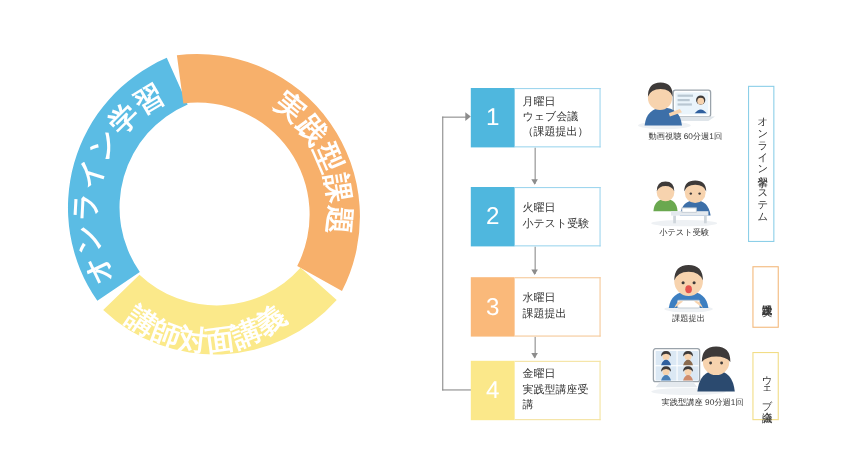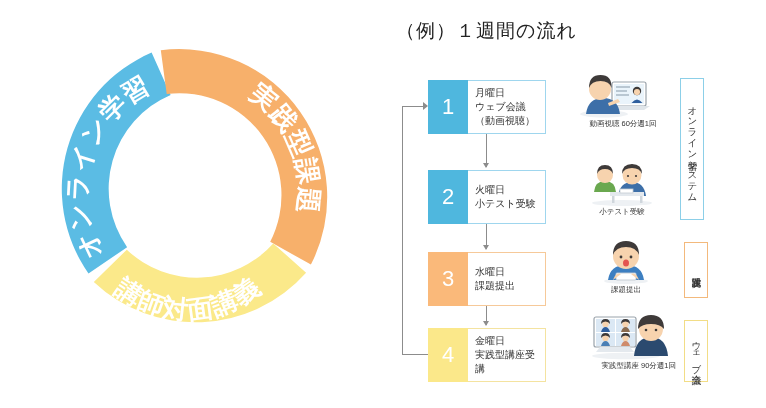--- a/index.html
+++ b/index.html
@@ -145,39 +145,38 @@
       </text>
       <text class="donut-label">
         <textPath href="#arcPractical" startOffset="50%" text-anchor="middle">実践型課題</textPath>
       </text>
       <text class="donut-label">
         <textPath href="#arcLecture" startOffset="50%" text-anchor="middle">講師対面講義</textPath>
       </text>
     </svg>
   </div>
 
-  <div class="flow-title">（例）１週間の流れ</div>
 
   <div class="flow">
 
     <div class="loop-h-bottom"></div>
     <div class="loop-v"></div>
     <div class="loop-h-top"></div>
     <div class="loop-arrow"></div>
 
     <div class="conn conn-1-2"></div>
     <div class="conn conn-2-3"></div>
     <div class="conn conn-3-4"></div>
 
     <div class="step blue step1">
       <div class="num">1</div>
       <div class="body">
         <div>月曜日</div>
         <div>ウェブ会議</div>
-        <div>（動画視聴）</div>
+        <div>（課題提出）</div>
       </div>
     </div>
 
     <div class="step blue step2">
       <div class="num">2</div>
       <div class="body">
         <div>火曜日</div>
         <div>小テスト受験</div>
       </div>
     </div>

